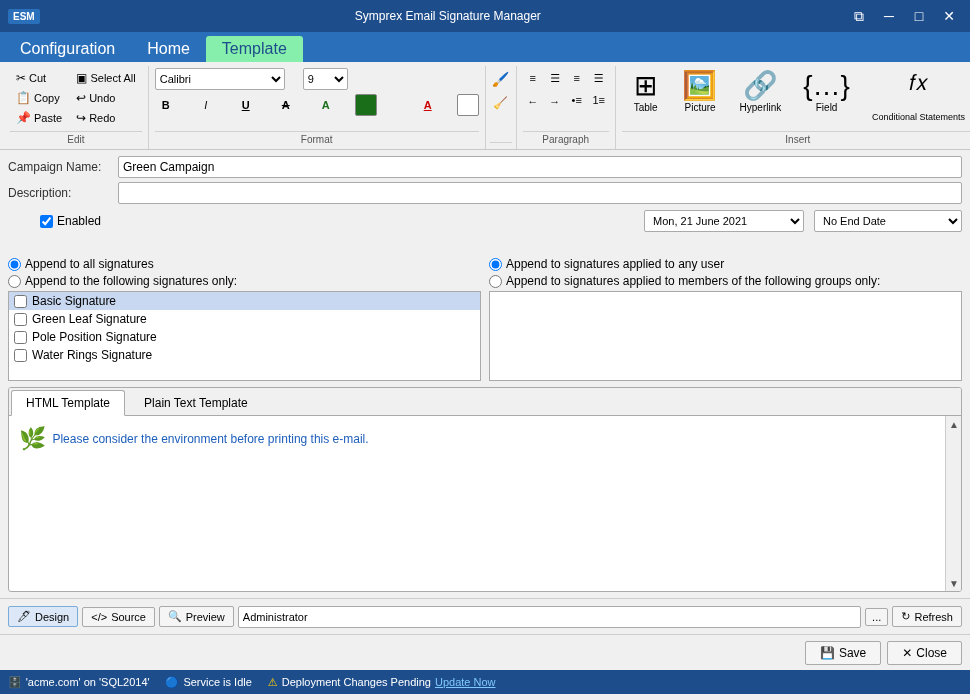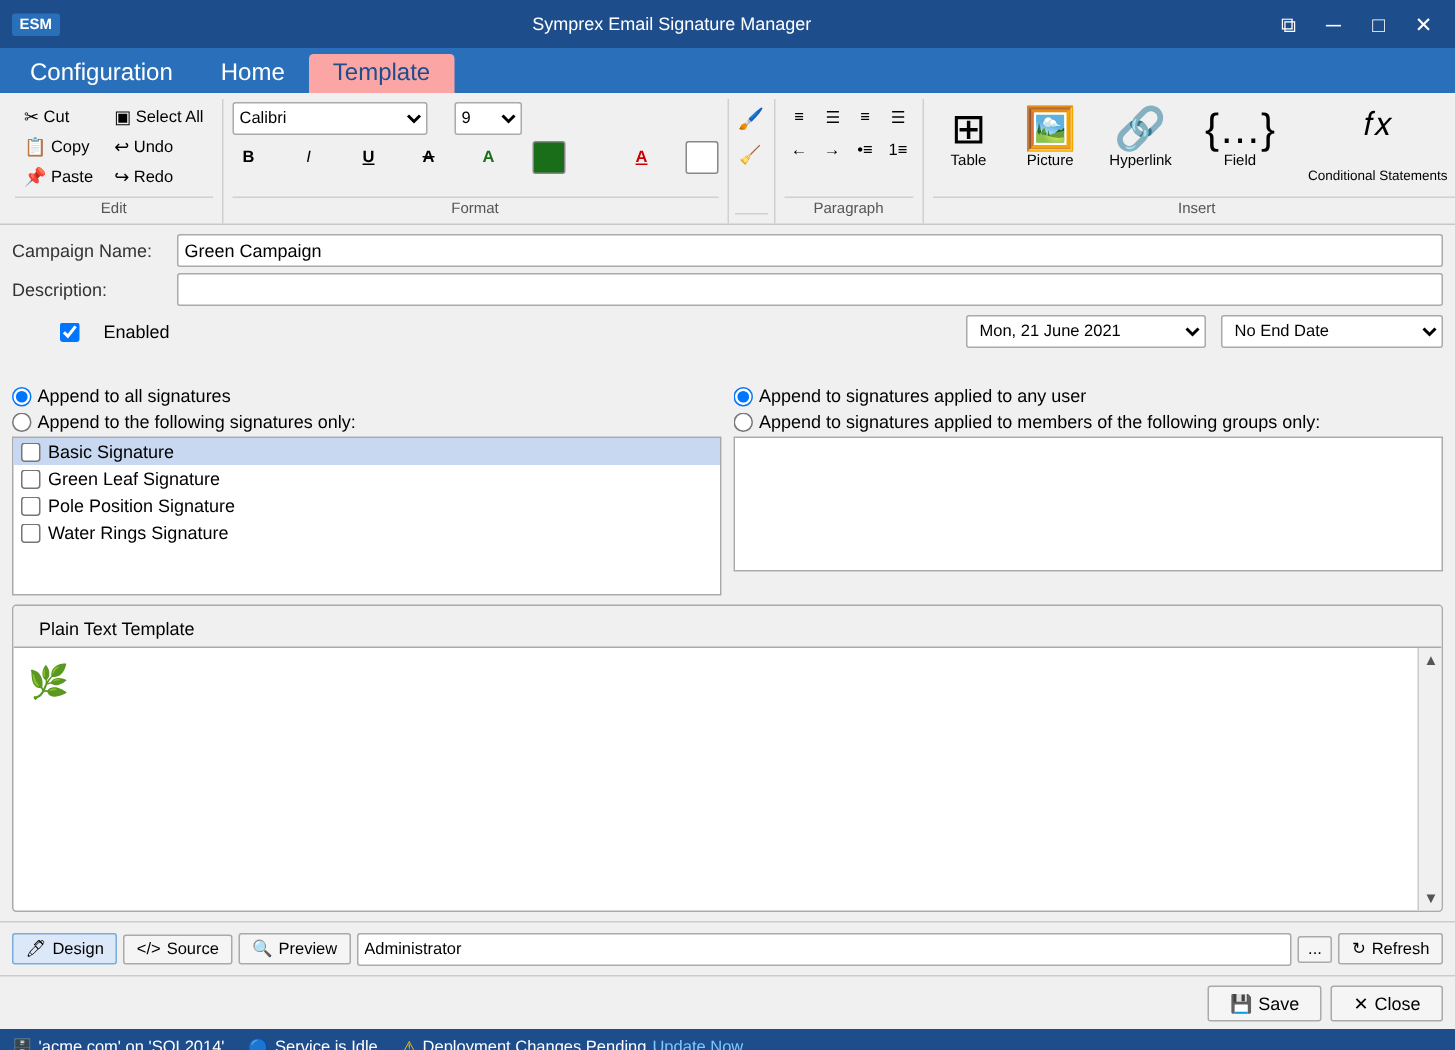--- a/index.html
+++ b/index.html
@@ -58,21 +58,21 @@
       color: white;
       padding: 5px 16px;
       cursor: pointer;
       font-size: 16px;
       border-radius: 3px 3px 0 0;
       height: 26px;
       display: flex;
       align-items: center;
     }
     .ribbon-tab.active {
-      background: #fca5a5;
+      background: #86efac;
       color: #1e4d8c;
       font-weight: 500;
     }
 
     
     #ribbon {
       background: #f0f0f0;
       border-bottom: 1px solid #c8c8c8;
       display: flex;
       align-items: stretch;
@@ -219,21 +219,21 @@
     
     .options-row {
       display: flex;
       align-items: center;
       margin: 6px 0 4px 0;
       gap: 10px;
     }
     .checkbox-label {
       display: flex;
       align-items: center;
-      gap: 16px;
+      gap: 4px;
       font-size: 12px;
       cursor: pointer;
       padding-left: 32px;
     }
     .date-select {
       height: 22px;
       border: 1px solid #aaa;
       border-radius: 2px;
       padding: 0 4px;
       font-size: 11px;
@@ -254,21 +254,21 @@
       display: flex;
       align-items: center;
       gap: 4px;
       font-size: 12px;
       cursor: pointer;
       margin-bottom: 3px;
     }
     .sig-list {
       border: 1px solid #aaa;
       background: white;
-      height: 106px;
+      height: 90px;
       overflow-y: auto;
       font-size: 12px;
     }
     .sig-list-item {
       display: flex;
       align-items: center;
       padding: 2px 5px;
       gap: 5px;
       cursor: pointer;
     }
@@ -666,26 +666,28 @@
         <span>Append to signatures applied to members of the following groups only:</span>
       </label>
       <div class="groups-panel">
         <div class="groups-list"></div>
       </div>
     </div>
   </div>
 
   <div id="template-area">
     <div class="template-tabs">
+      <div class="template-tab active">HTML Template</div>
       <div class="template-tab">Plain Text Template</div>
     </div>
     <div style="position:relative;">
       <div class="template-content">
         <div class="template-eco">
           <span class="eco-icon" style="color:#2d8a2d;">🌿</span>
+          <span style="color:#1e5fbb;">Please consider the environment before printing this e-mail.</span>
         </div>
       </div>
 
       <div style="position:absolute;right:0;top:0;width:16px;height:100%;background:#f0f0f0;border-left:1px solid #ccc;display:flex;flex-direction:column;">
         <div class="scroll-arrow">▲</div>
         <div style="flex:1;"></div>
         <div class="scroll-arrow">▼</div>
       </div>
     </div>
   </div>

